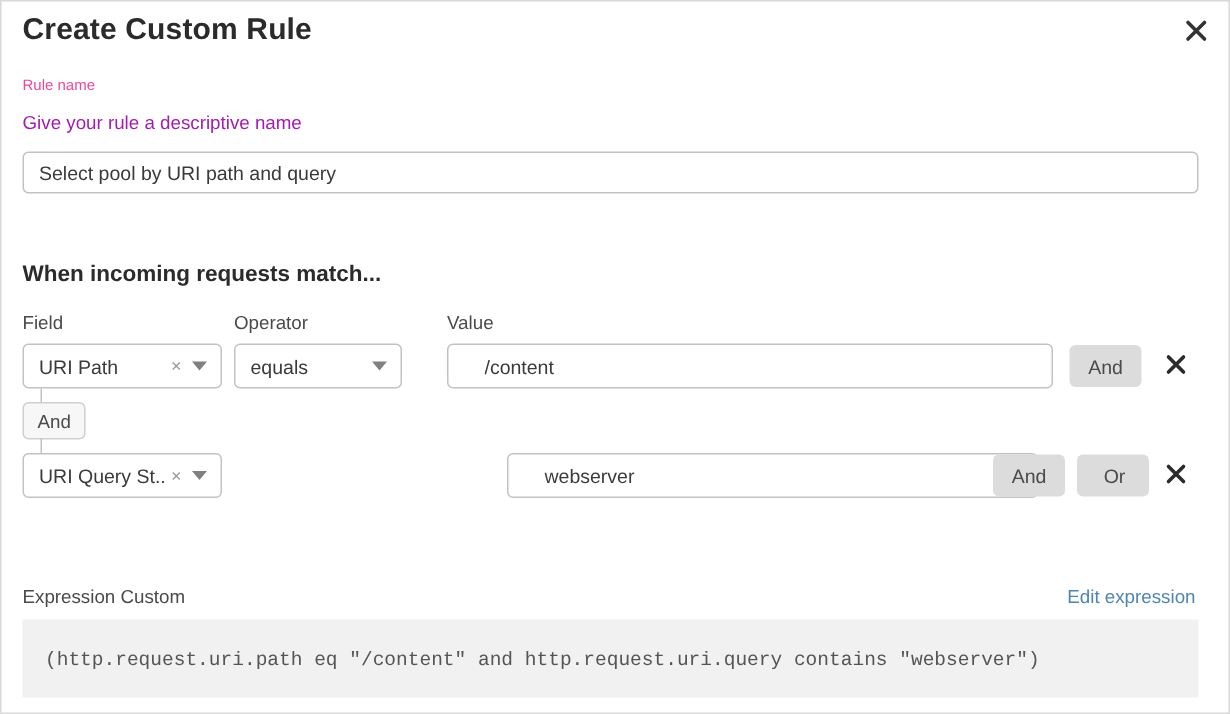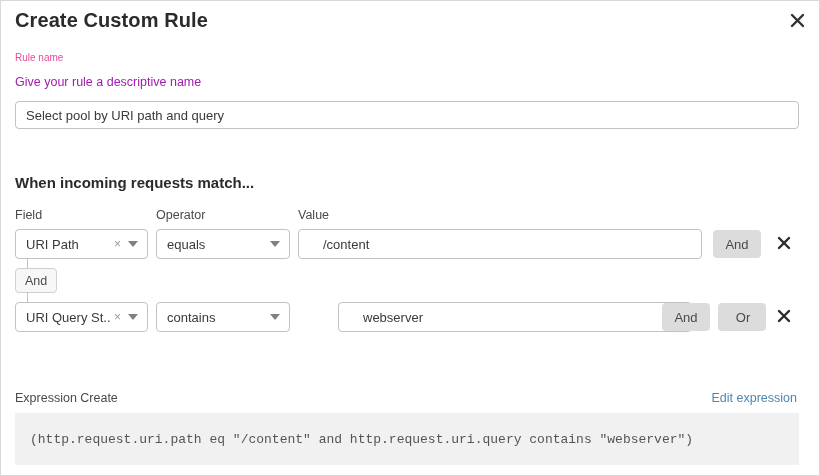--- a/index.html
+++ b/index.html
@@ -138,21 +138,21 @@
     width: 0;
     height: 0;
     border-left: 5px solid transparent;
     border-right: 5px solid transparent;
     border-top: 6px solid #808080;
     margin-right: 3px;
     flex: none;
   }
 
   .field-select    { left: 14px;  width: 133px; }
-  .operator-select { left: 155px; width: 134px; }
+  .operator-select { left: 155px; width: 112px; }
 
   .value-input {
     position: absolute;
     top: 0;
     height: 30px;
     box-sizing: border-box;
     left: 297px;
     border: 1px solid #c2c2c2;
     border-radius: 4px;
     background: #ffffff;
@@ -317,38 +317,34 @@
   <div class="connector-badge">And</div>
   <div class="connector-line bottom"></div>
 
   <div class="cond-row row-2">
     <div class="select-box field-select">
       <span class="sel-text">URI Query St...</span>
       <span class="clear-x">×</span>
       <span class="caret"></span>
     </div>
 
-    <div class="select-box operator-select">
-      <span class="sel-text">contains</span>
-      <span class="caret"></span>
-    </div>
 
     <input class="value-input" type="text" value="webserver" style="">
 
     <button class="logic-btn logic-and">And</button>
     <button class="logic-btn logic-or">Or</button>
 
     <button class="remove-btn">
       <span>
         <svg width="14" height="14" viewBox="0 0 14 14" aria-hidden="true">
           <path d="M2 2 L12 12 M12 2 L2 12" stroke="#2b2b2b" stroke-width="2.4" stroke-linecap="round"></path>
         </svg>
       </span>
     </button>
   </div>
 
-  <div class="expr-label">Expression Create</div>
+  <div class="expr-label">Expression Custom</div>
   <a class="expr-edit-link">Edit expression</a>
   <div class="expr-box">
     <span class="expr-text">(http.request.uri.path eq "/content" and http.request.uri.query contains "webserver")</span>
   </div>
 
 </div>
 
 </body></html>

